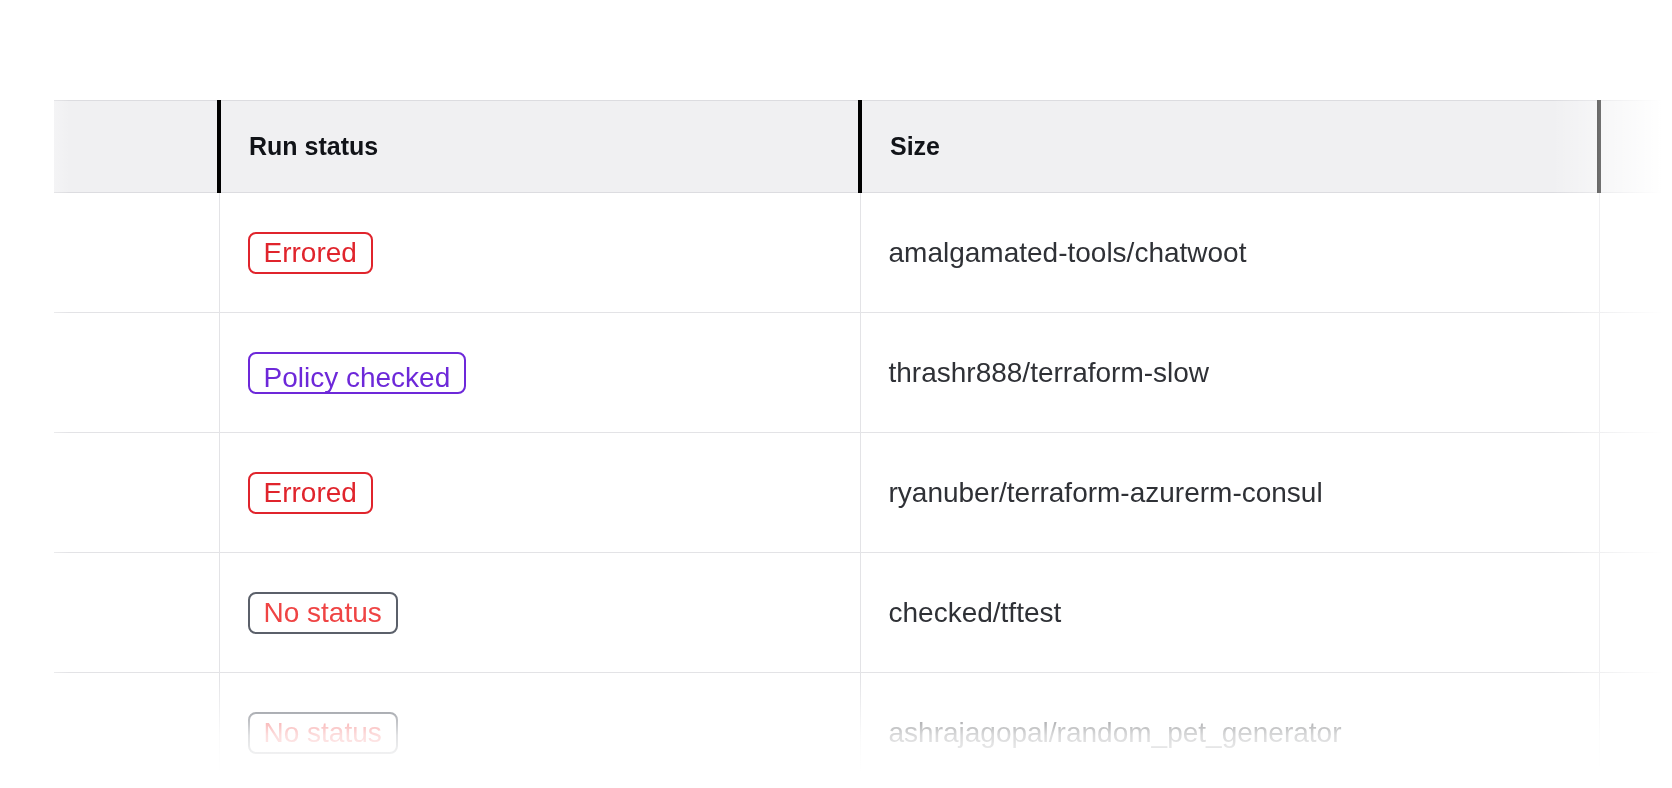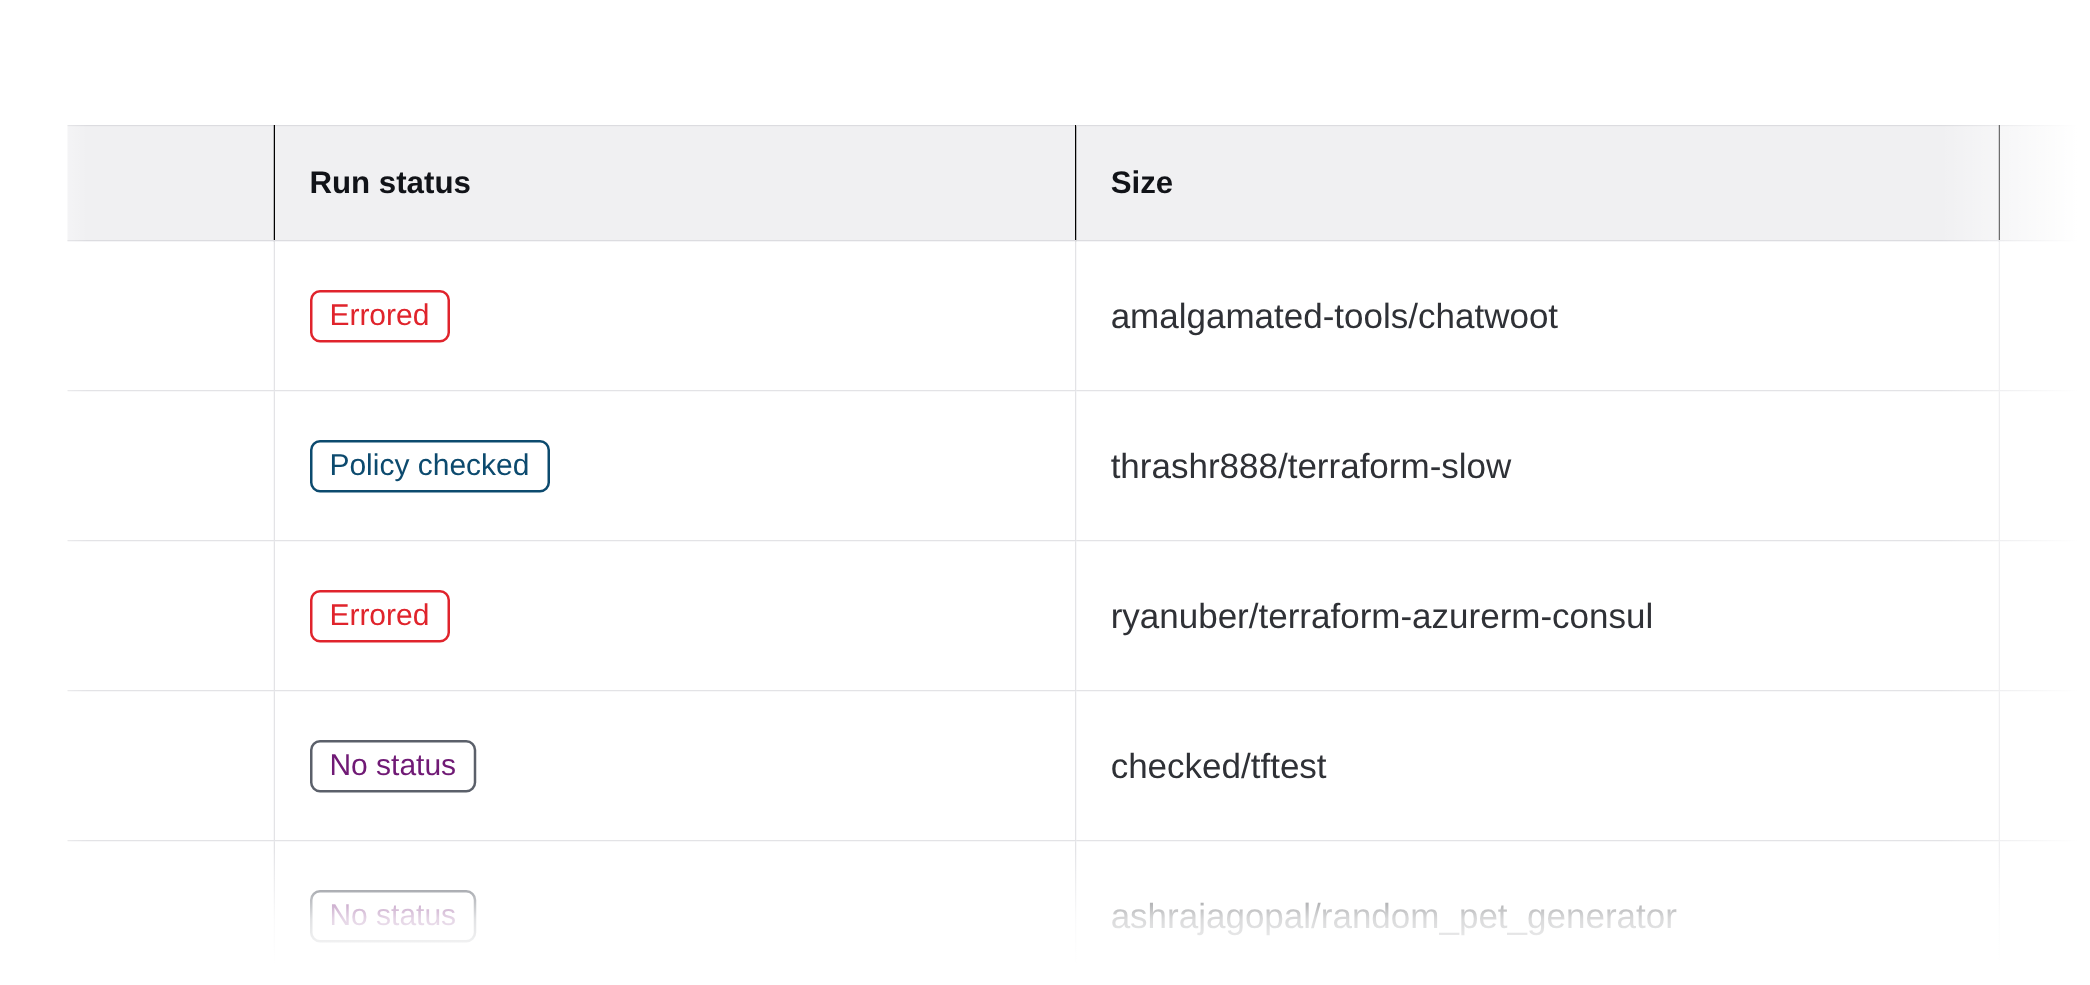--- a/index.html
+++ b/index.html
@@ -93,21 +93,21 @@
     background: #f0f0f2;
     height: 92px;
     padding: 0 0 0 28px;
     text-align: left;
     vertical-align: middle;
     font-size: 25px;
     font-weight: 700;
     color: #111318;
     border-top: 1px solid #dcdce0;
     border-bottom: 1px solid #dcdce0;
-    border-right: 1px solid #000000;
+    border-right: 4px solid #000000;
     box-sizing: border-box;
     white-space: nowrap;
   }
   thead th.gutter-head { padding: 0; }
 
   tbody td {
     height: 120px;
     padding: 0 0 0 28px;
     vertical-align: middle;
     border-bottom: 1px solid #e3e3e6;
@@ -125,31 +125,31 @@
 
   
   .pill {
     display: inline-flex;
     align-items: center;
     justify-content: center;
     height: 42px;
     padding: 0 14px;
     border-radius: 8px;
     border: 2px solid currentColor;
-    font-size: 24px;
+    font-size: 28px;
     line-height: 1;
     font-weight: 400;
     background: #ffffff;
     box-sizing: border-box;
     white-space: nowrap;
   }
   .pill.errored        { color: #e0242c; }
-  .pill.policy-checked { color: #0c4a6e; }
+  .pill.policy-checked { color: #6d28d9; align-items: flex-end; }
   .pill.no-status      { color: #5b606a; }
-  .pill.no-status .pill-text { color: #701a75; }
+  .pill.no-status .pill-text { color: #ef4444; }
   .pill-text { color: inherit; }
 
   
   .fade-left {
     position: absolute;
     left: 0; top: 100px;
     width: 70px; height: 688px;
     background: linear-gradient(to right, #ffffff 8px, rgba(255,255,255,0) 100%);
     pointer-events: none;
     z-index: 20;

